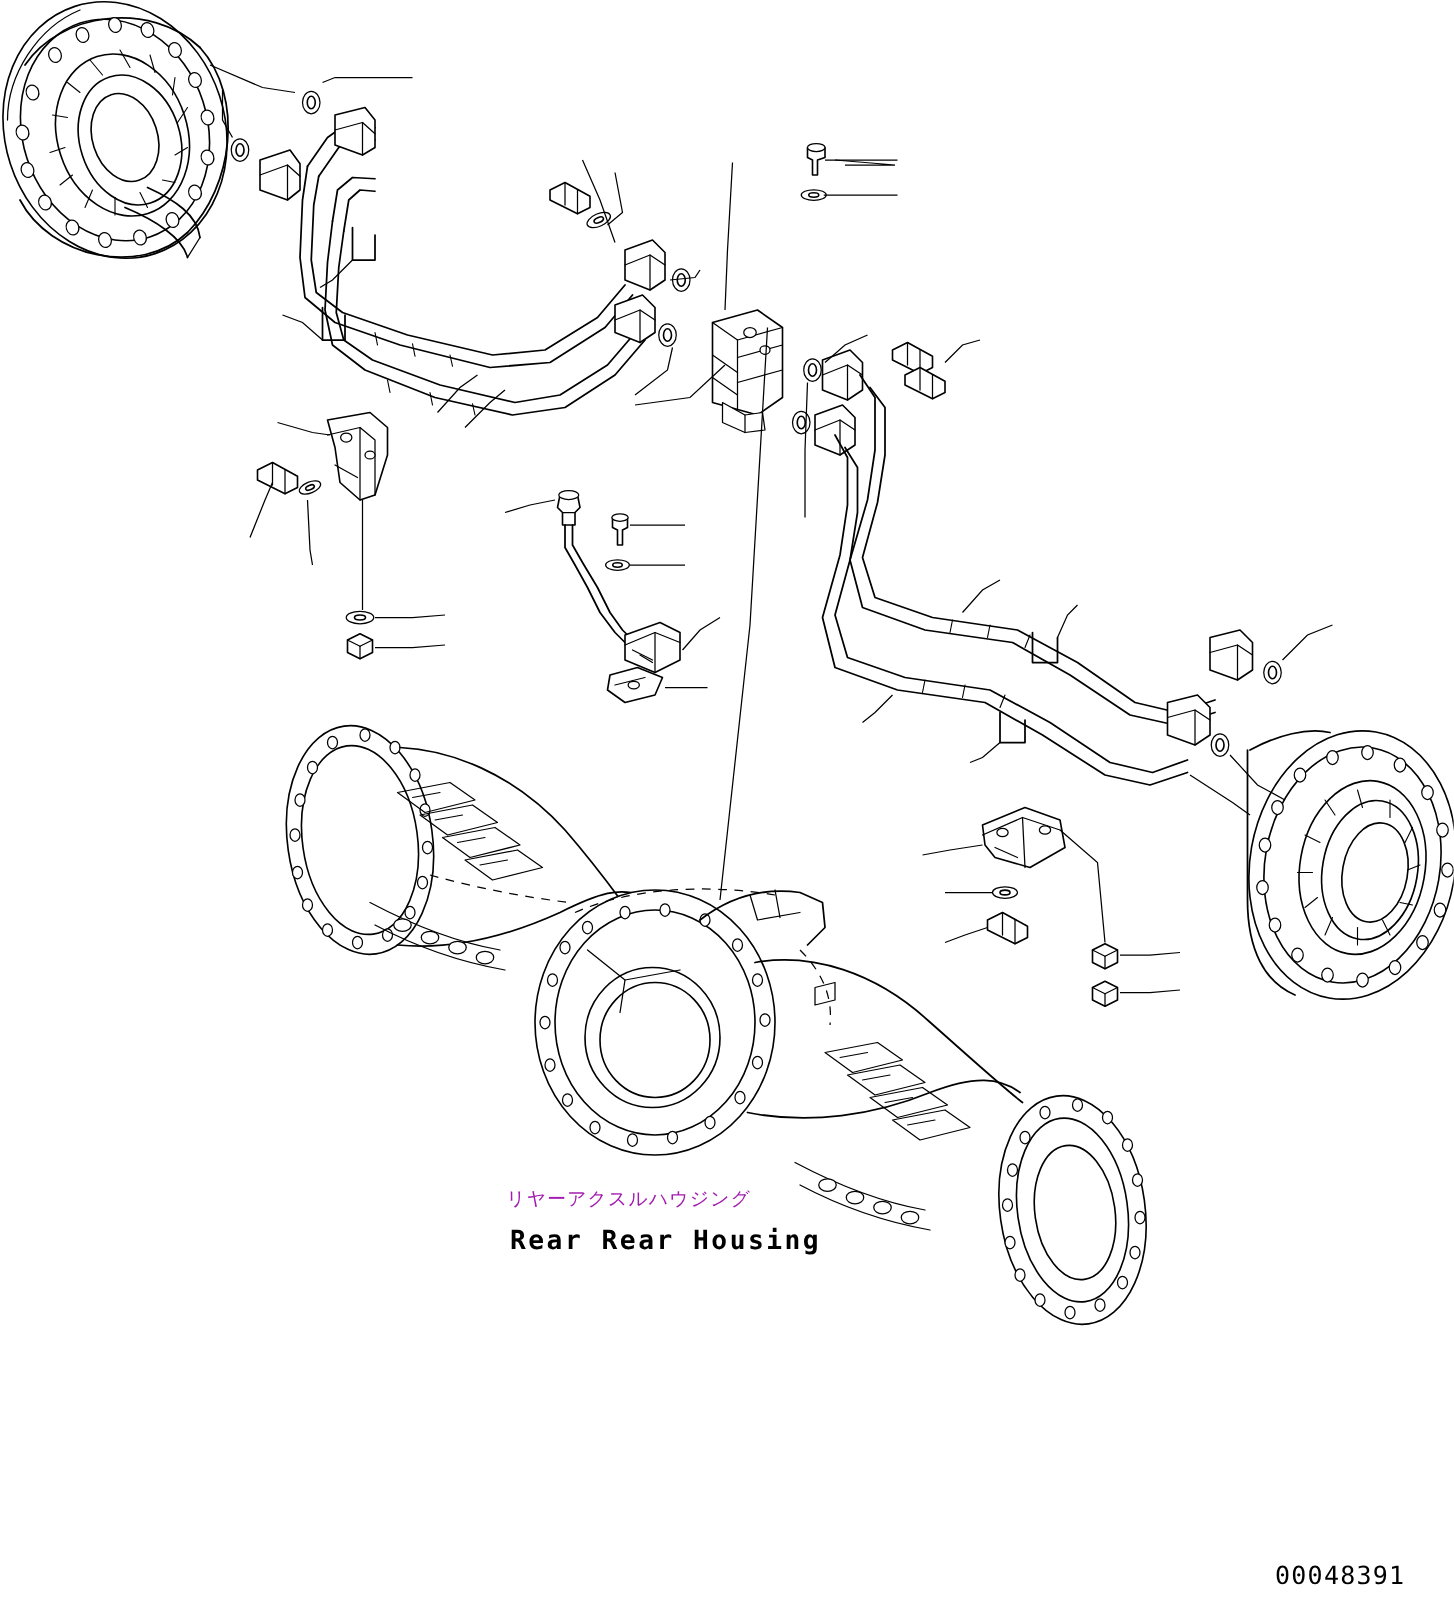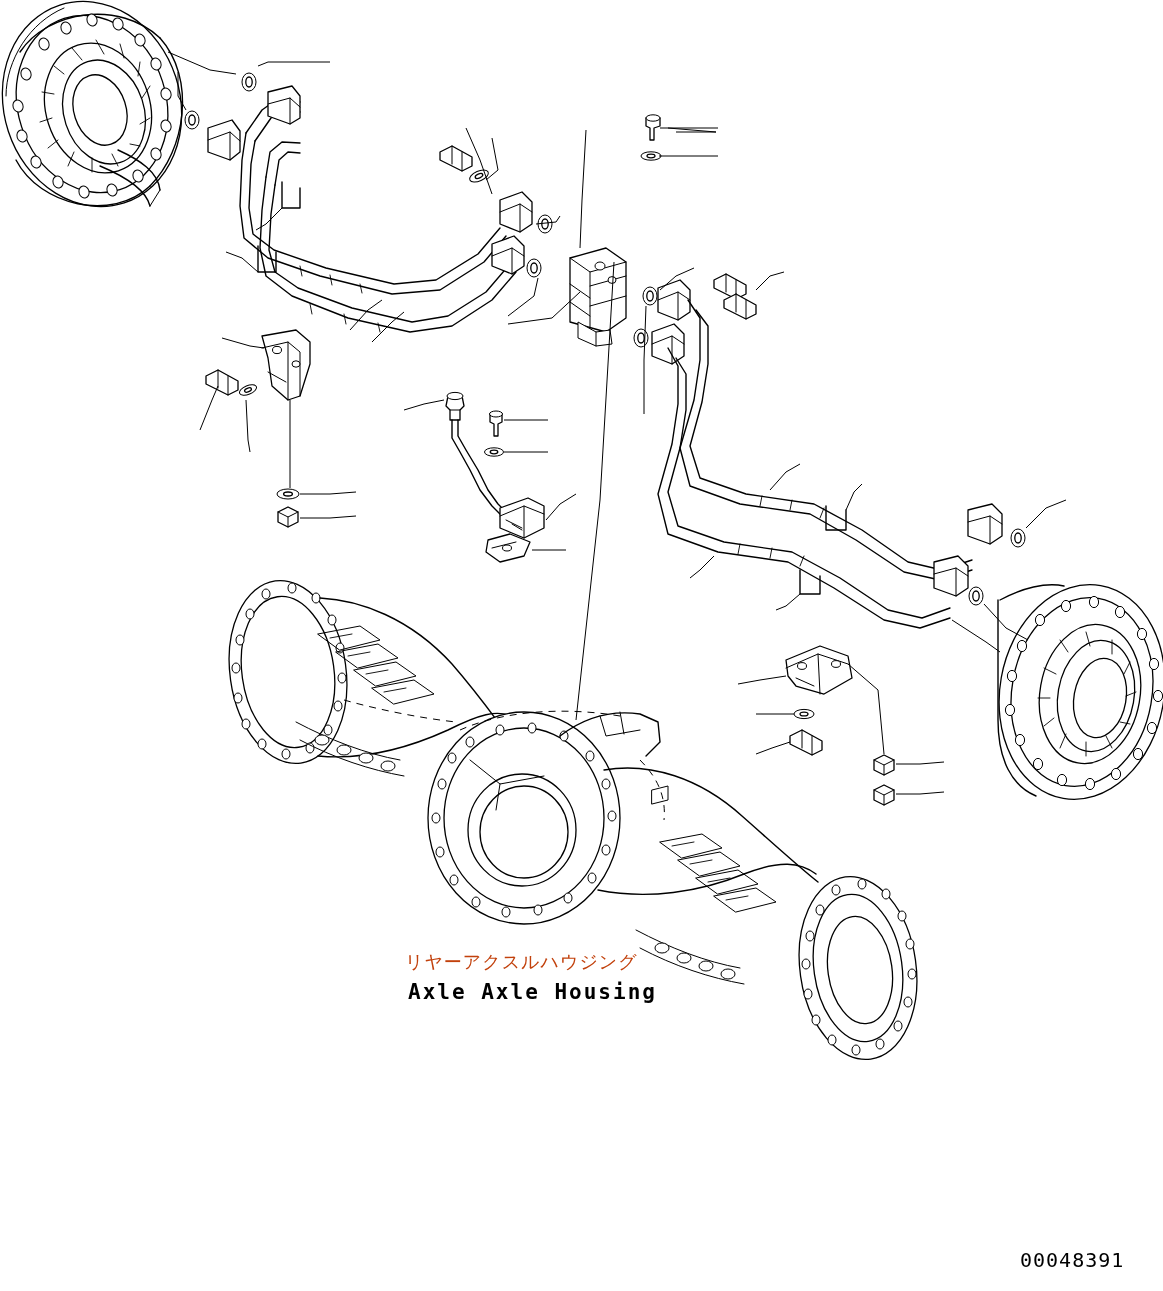--- a/index.html
+++ b/index.html
@@ -24,23 +24,23 @@
   svg#parts-svg {
     display: block;
     width: 1163px;
     height: 1291px;
   }
   .caption-jp {
     position: absolute;
     left: 405px;
     top: 950px;
     font-family: "DejaVu Sans", sans-serif;
-    font-size: 18px;
+    font-size: 15px;
     letter-spacing: 1px;
-    color: #c2410c;
+    color: #a21caf;
     white-space: nowrap;
   }
   .caption-en {
     position: absolute;
     left: 408px;
     top: 980px;
     font-family: "DejaVu Sans Mono", monospace;
     font-size: 21px;
     font-weight: bold;
     letter-spacing: 2px;
@@ -593,16 +593,16 @@
     </g>
 
     <path class="dash" d="M460 730 C 500 712, 560 706, 620 716"></path>
     <path class="dash" d="M344 700 C 380 710, 420 718, 456 722"></path>
     <path class="dash" d="M640 760 C 660 780, 666 800, 664 820"></path>
   </g>
 
 </svg>
 
 <div class="caption-jp">リヤーアクスルハウジング</div>
-<div class="caption-en">Axle Axle Housing</div>
+<div class="caption-en">Rear Rear Housing</div>
 <div class="figure-code">00048391</div>
 
 </div>
 
 </body></html>

